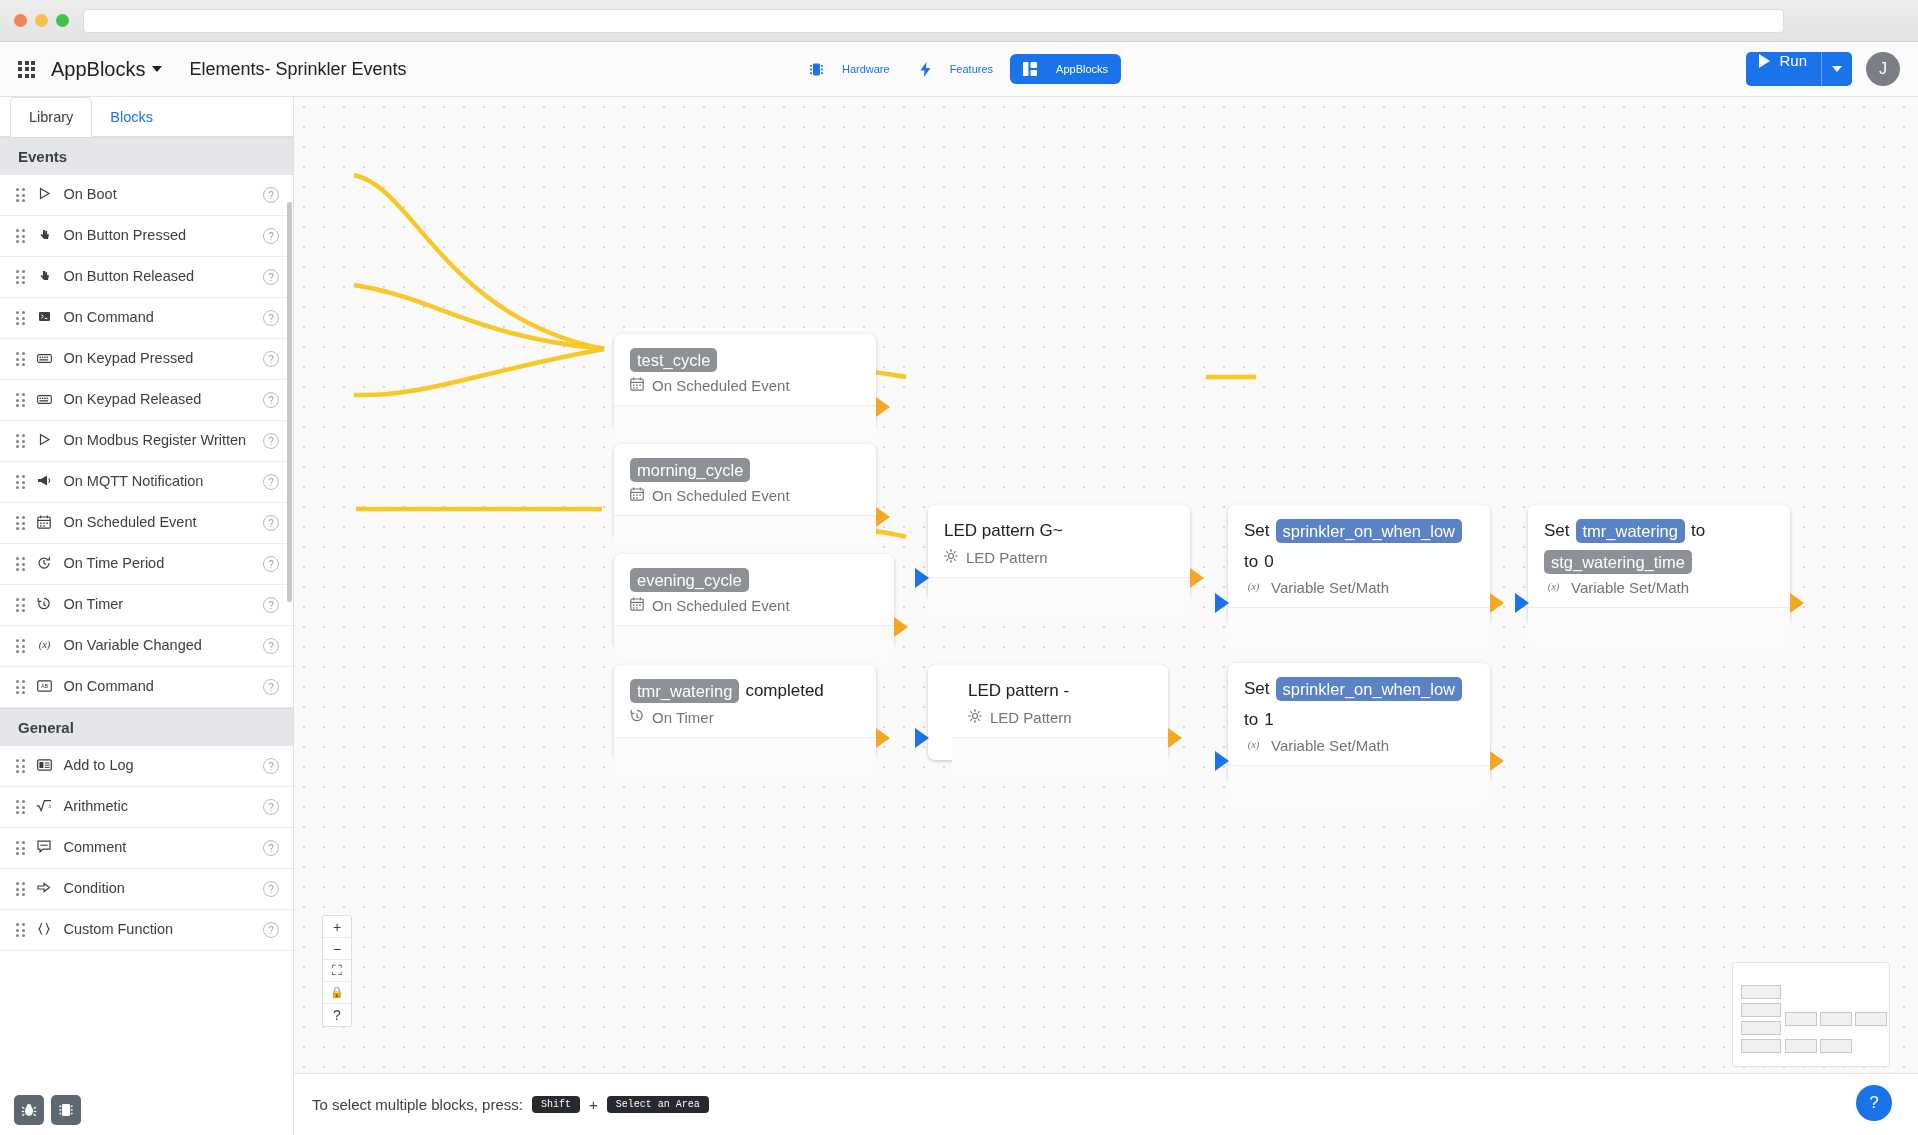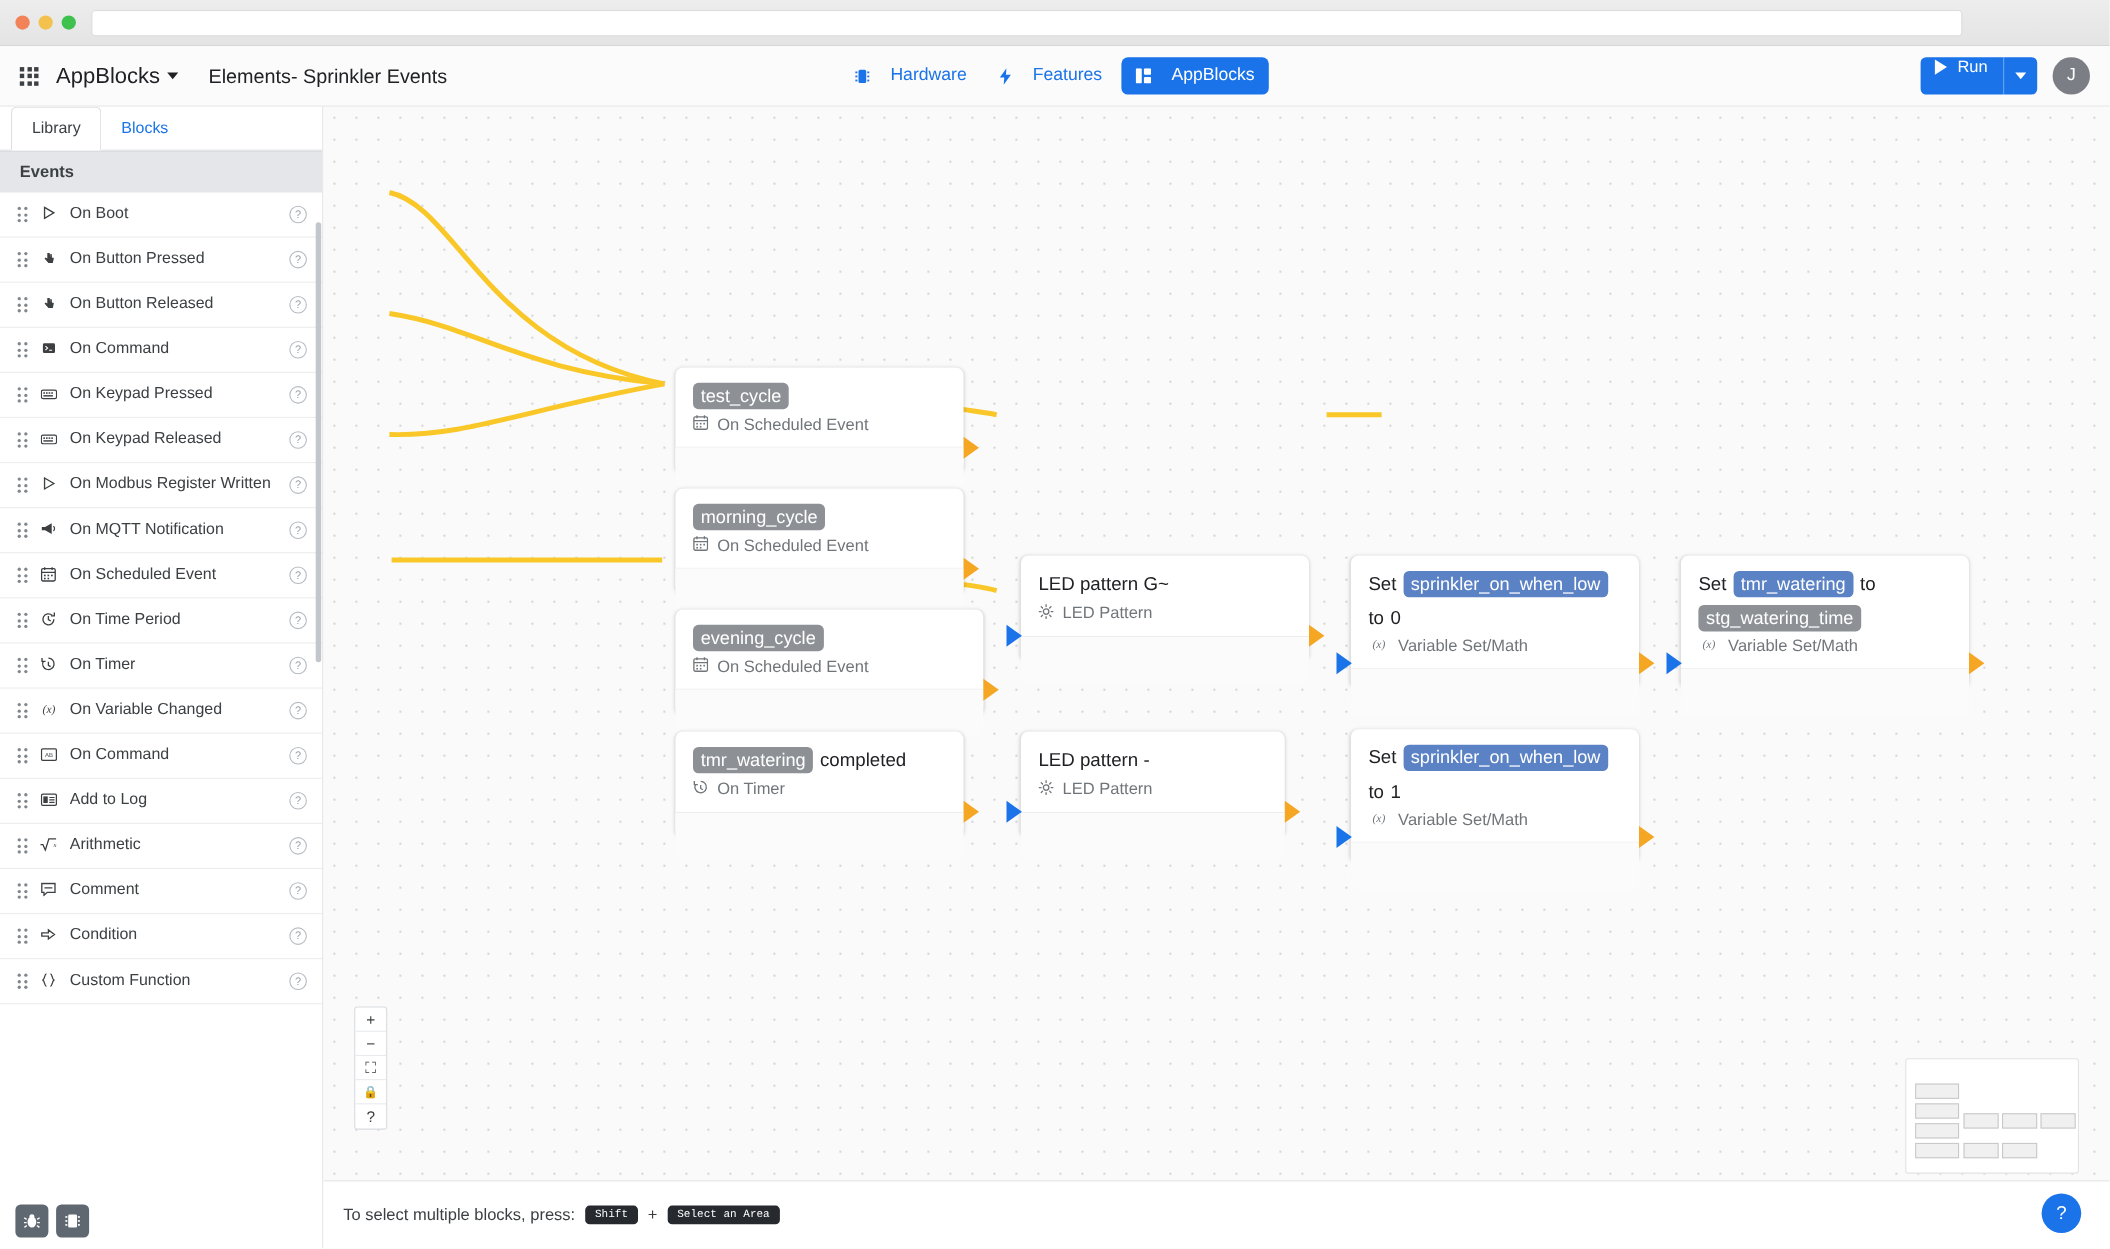--- a/index.html
+++ b/index.html
@@ -34,21 +34,21 @@
     grid-template-rows: repeat(3, 4px); gap: 2.5px; margin-right: 16px; cursor: pointer; }
   .grid-icon i { background: #3c4043; width: 4px; height: 4px; display: block; }
   .brand { font-size: 20px; color: #202124; display: flex; align-items: center; gap: 6px; cursor: pointer; }
   .caret-down { width: 0; height: 0; border-left: 5px solid transparent;
     border-right: 5px solid transparent; border-top: 6px solid #202124; }
   .doc-title { font-size: 18px; color: #202124; margin-left: 28px; }
 
   .nav-tabs { position: absolute; left: 50%; transform: translateX(-50%);
     display: flex; align-items: center; gap: 4px; }
   .nav-tab { display: flex; align-items: center; gap: 19px; padding: 8px 13px;
-    border-radius: 6px; font-size: 16px; color: #1a73e8; cursor: pointer; white-space: nowrap; }
+    border-radius: 6px; font-size: 11px; color: #1a73e8; cursor: pointer; white-space: nowrap; }
   .nav-tab.active { background: #1a73e8; color: #fff; }
 
   .header-right { margin-left: auto; display: flex; align-items: center; gap: 14px; }
   .run-btn { display: flex; align-items: flex-start; background: #1a73e8; border-radius: 5px;
     color: #fff; font-size: 15px; height: 34px; cursor: pointer; }
   .run-main { display: flex; align-items: center; gap: 9px; padding: 0 14px 0 13px; }
   .run-split { border-left: 1px solid rgba(255,255,255,.35); padding: 0 10px;
     height: 100%; display: flex; align-items: center; }
   .play-tri { width: 0; height: 0; border-top: 7px solid transparent;
     border-bottom: 7px solid transparent; border-left: 11px solid #fff; }
@@ -453,20 +453,21 @@
             <i></i>
             <i></i>
           </span>
           <span class="blk-icon"><svg width="15" height="12" viewBox="0 0 15 12">
               <rect x="0.7" y="0.8" width="13.6" height="10.4" rx="1.2" fill="none" stroke="#3c4043" stroke-width="1.2"></rect>
               <text x="7.5" y="8.1" font-size="5.4" text-anchor="middle" fill="#3c4043" font-family="Liberation Sans, sans-serif">AB</text>
             </svg></span>
           <span class="blk-label">On Command</span>
           <span class="help-dot">?</span>
         </div>
+        <div class="cat-header">General</div>
         <div class="blk-item">
           <span class="grip">
             <i></i>
             <i></i>
             <i></i>
             <i></i>
             <i></i>
             <i></i>
           </span>
           <span class="blk-icon"><svg width="15" height="12" viewBox="0 0 15 12">
@@ -672,21 +673,21 @@
                     <line x1="10.2" y1="3.8" x2="11.4" y2="2.6"></line>
                   </g>
                 </svg></span>
               <span>LED Pattern</span>
             </div>
           </div>
           <div class="node-foot"></div>
           <span class="port in" style="top:63px"></span>
           <span class="port out" style="top:63px"></span>
         </div>
-        <div class="node" style="left: 634px; top: 568px; width: 240px; height: 95px;">
+        <div class="node" style="left: 634px; top: 568px; width: 240px; height: 95px; padding-left: 24px;">
           <div class="node-body">
             <div class="node-title">
               <span>LED pattern -</span>
             </div>
             <div class="node-sub">
               <span><svg width="14" height="14" viewBox="0 0 14 14">
                   <circle cx="7" cy="7" r="2.5" fill="none" stroke="#70757a" stroke-width="1.2"></circle>
                   <g stroke="#70757a" stroke-width="1.2" stroke-linecap="round">
                     <line x1="7" y1="0.7" x2="7" y2="2.4"></line>
                     <line x1="7" y1="11.6" x2="7" y2="13.3"></line>

